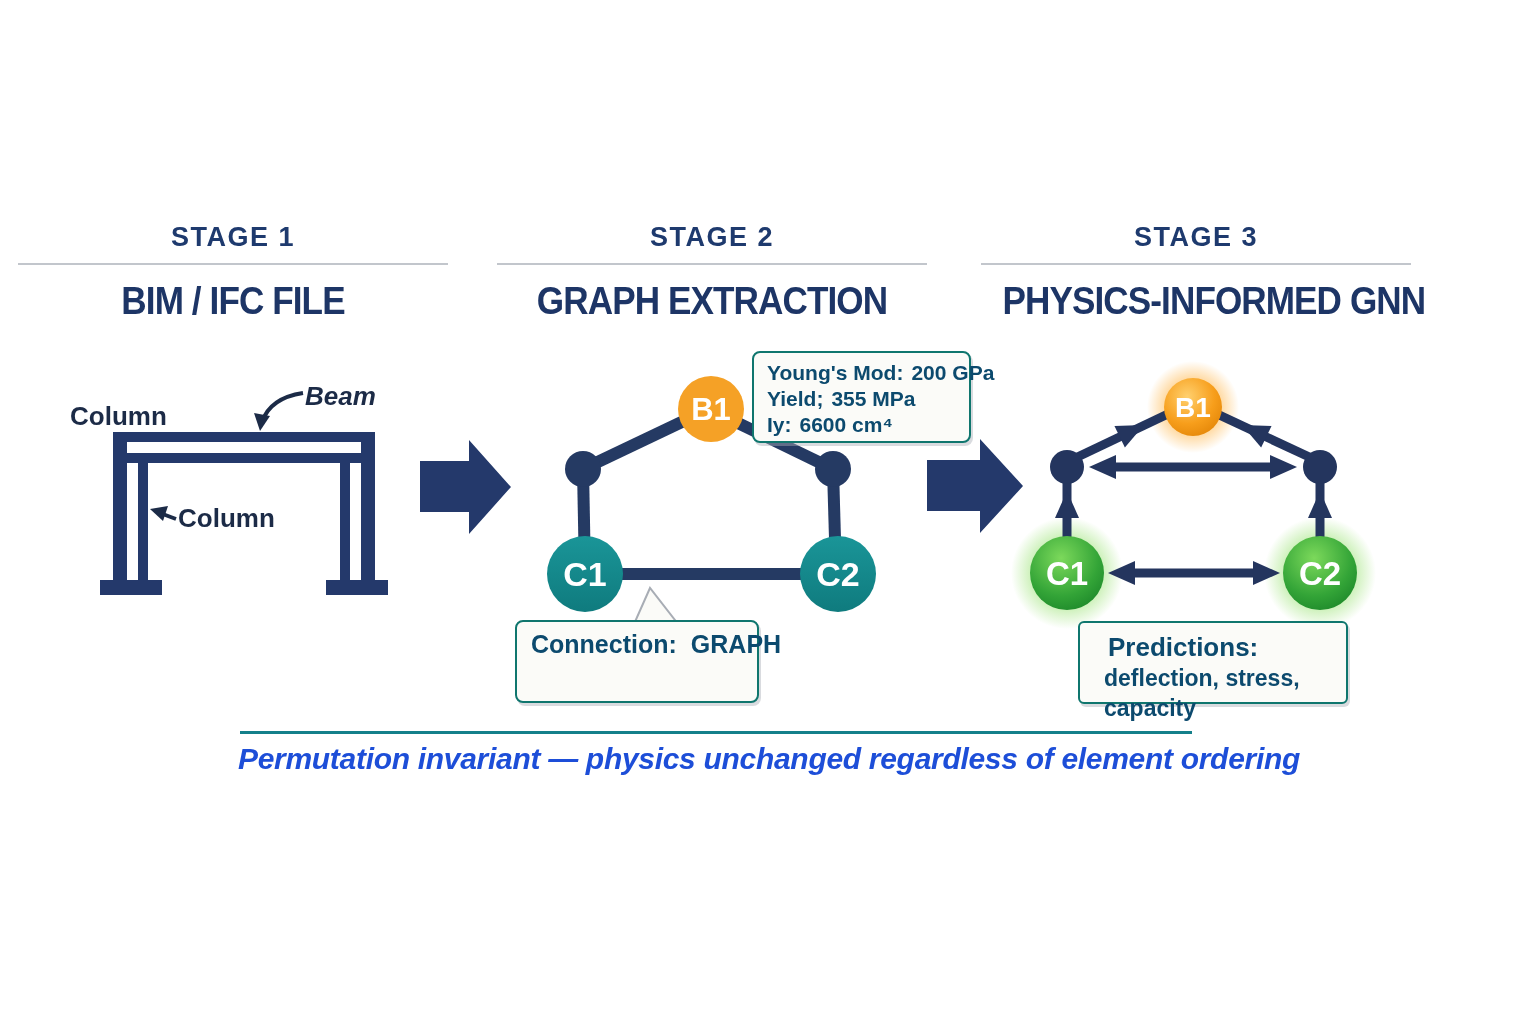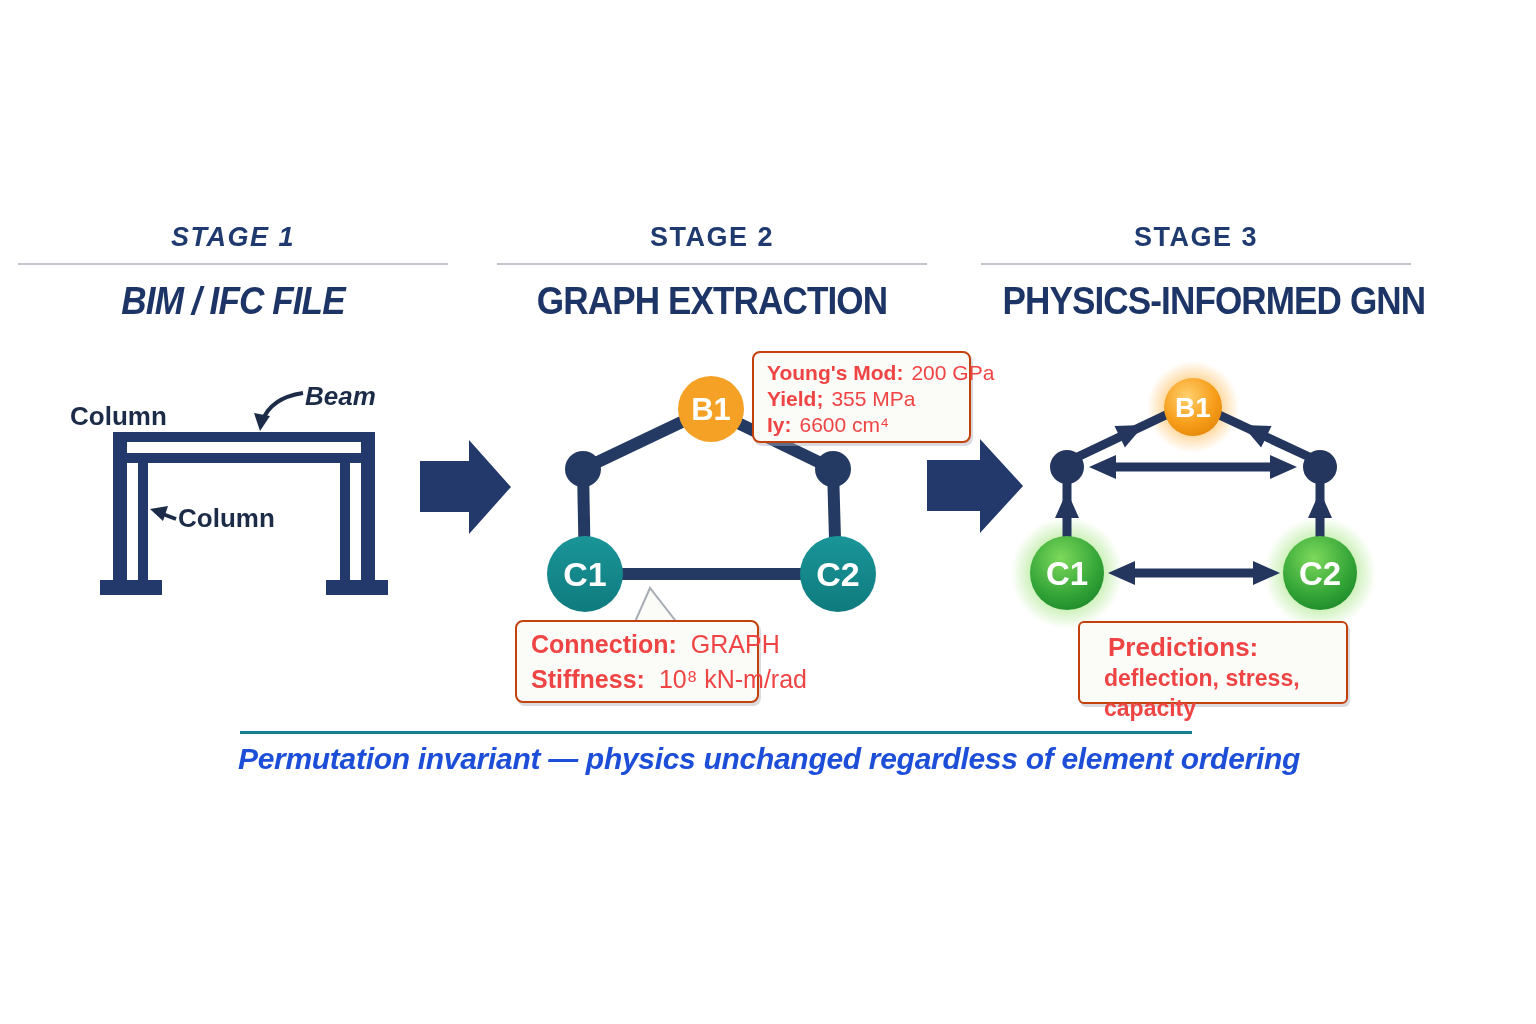--- a/index.html
+++ b/index.html
@@ -21,43 +21,43 @@
     color: #1e3a6e;
   }
   .stage-header .stage-underline {
     margin-top: 10px; height: 2px; background: #c2c6cc; width: 100%;
   }
   .stage-header .stage-title {
     margin-top: 14px; font-size: 39px; font-weight: 800; letter-spacing: -1px;
     color: #1d3566; white-space: nowrap;
     transform: scaleX(0.9); transform-origin: 50% 50%;
   }
-  #stage-header-1 { left: 18px; font-style: italic; }
+  #stage-header-1 { left: 18px; }
   #stage-header-2 { left: 497px; }
   #stage-header-3 { left: 981px; }
 
   
   .frame-label {
     position: absolute; font-size: 26px; font-weight: 700; color: #1c2b47;
     white-space: nowrap;
   }
   #label-column-top { left: 70px;  top: 401px; }
   #label-beam       { left: 305px; top: 381px; font-style: italic; }
   #label-column-mid { left: 178px; top: 503px; }
 
   
   .callout {
     position: absolute; background: #fbfbf8;
-    border: 2px solid #c2410c; border-radius: 8px;
+    border: 2px solid #0f766e; border-radius: 8px;
     box-shadow: 2px 3px 0 rgba(170,175,185,0.45);
-    color: #ef4444;
+    color: #0c4a6e;
   }
   .callout .row { display: flex; align-items: baseline; white-space: nowrap; }
   .callout .row .lbl { font-weight: 700; }
-  .callout .row .val { font-weight: 400; margin-left: 8px; }
+  .callout .row .val { font-weight: 700; margin-left: 8px; }
 
   #element-props-box { left: 752px; top: 351px; width: 219px; height: 92px; padding: 7px 13px; }
   #element-props-box .row { font-size: 21px; line-height: 26px; }
 
   #connection-box { left: 515px; top: 620px; width: 244px; height: 83px; padding: 5px 14px; text-align: right; }
   #connection-box .row { font-size: 25px; line-height: 35px; }
   #connection-box .row .val { margin-left: 14px; }
 
   #predictions-box { left: 1078px; top: 621px; width: 270px; height: 83px; padding: 8px 0 0 28px; border-radius: 6px; }
   #predictions-box .pred-title { font-size: 26px; font-weight: 700; line-height: 32px; }
@@ -221,24 +221,20 @@
       <span class="lbl">Iy:</span>
       <span class="val">6600 cm⁴</span>
     </div>
   </div>
 
   <div class="callout" id="connection-box">
     <div class="row">
       <span class="lbl">Connection:</span>
       <span class="val">GRAPH</span>
     </div>
-    <div class="row">
-      <span class="lbl">Stiffness:</span>
-      <span class="val">10⁸ kN-m/rad</span>
-    </div>
   </div>
 
   <div class="callout" id="predictions-box">
     <div class="pred-title">Predictions:</div>
     <div class="pred-items">deflection, stress, capacity</div>
   </div>
 
   <div id="footer-rule"></div>
   <div id="footer-caption">Permutation invariant — physics unchanged regardless of element ordering</div>
 

